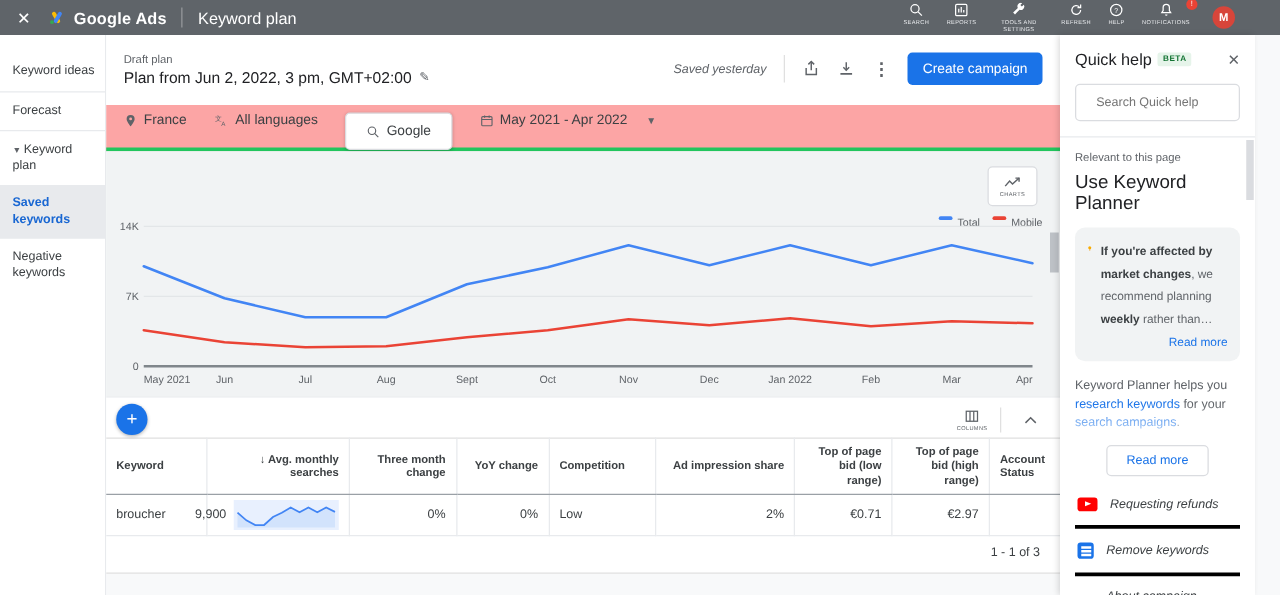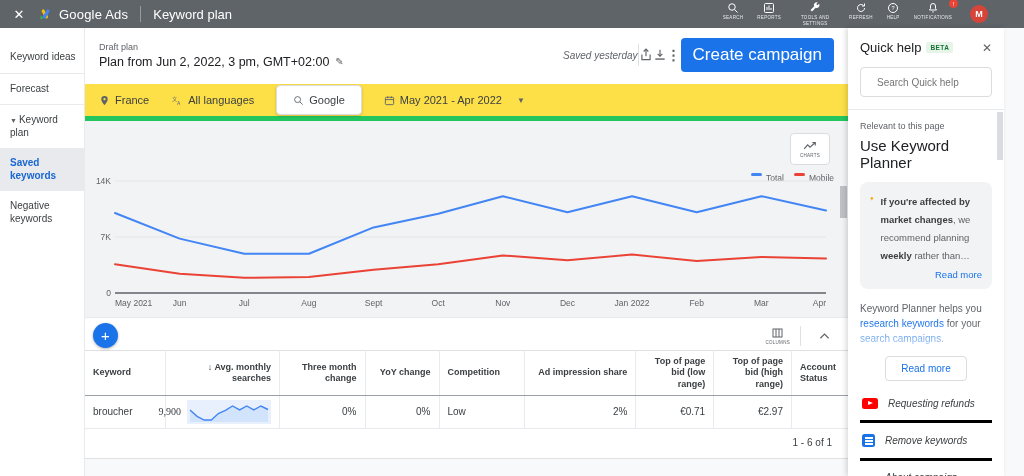--- a/index.html
+++ b/index.html
@@ -3,21 +3,21 @@
 <meta charset="utf-8">
 <style>
   * { box-sizing: border-box; margin: 0; padding: 0; }
   html,body { width:1024px; height:476px; overflow:hidden; }
   body { font-family:"Liberation Sans", sans-serif; background:#f8f9fa; color:#3c4043; }
 
   
   .topbar { height:28px; background:#5f6469; display:flex; align-items:center; color:#fff; padding:0 8px; }
   .topbar .close-x { font-size:13px; color:#fff; width:22px; text-align:center; cursor:pointer; }
   .brand { display:flex; align-items:center; gap:6px; margin-left:8px; }
-  .brand-name { font-size:13px; font-weight:400; letter-spacing:.2px; }
+  .brand-name { font-size:13px; font-weight:700; letter-spacing:.2px; }
   .tb-divider { width:1px; height:16px; background:rgba(255,255,255,.35); margin:0 12px; }
   .page-title { font-size:13px; }
   .tb-right { margin-left:auto; display:flex; align-items:flex-start; gap:14px; }
   .tb-item { display:flex; flex-direction:column; align-items:center; gap:1px; position:relative; cursor:pointer; }
   .tb-item svg { display:block; }
   .tb-item .tb-label { font-size:4.5px; letter-spacing:.3px; color:#e8eaed; text-align:center; line-height:1.2; max-width:40px; }
   .tb-badge { position:absolute; top:-3px; right:-6px; background:#ea4335; color:#fff; font-size:6px; min-width:9px; height:9px; border-radius:5px; display:flex; align-items:center; justify-content:center; padding:0 1px; }
   .avatar { width:18px; height:18px; border-radius:50%; background:#d7453a; color:#fff; font-size:9px; font-weight:bold; display:flex; align-items:center; justify-content:center; margin-left:18px; margin-right:28px; cursor:pointer; }
 
   
@@ -29,27 +29,27 @@
   .side-item.divided { border-bottom:1px solid #e8eaed; }
   .side-item .caret { font-size:7px; margin-right:2px; color:#5f6368; }
   .side-item.selected { background:#e8eaed; color:#1967d2; font-weight:bold; }
 
   
   .main { width:763px; position:relative; background:#f8f9fa; flex-shrink:0; }
   .main-header { background:#fff; display:flex; align-items:center; padding:8px 14px 10px 14px; height:56px; }
   .plan-type { font-size:9px; color:#5f6368; margin-bottom:3px; }
   .plan-title { font-size:12.5px; color:#202124; display:flex; align-items:center; gap:6px; }
   .pencil { color:#5f6368; font-size:10px; cursor:pointer; }
-  .mh-right { margin-left:auto; display:flex; align-items:center; }
+  .mh-right { margin-left:auto; display:flex; align-items:center; gap:14px; }
   .saved-status { font-size:10px; font-style:italic; color:#5f6368; }
   .mh-vdiv { width:1px; height:22px; background:#e0e0e0; }
   .icon-btn { background:none; border:none; color:#5f6368; cursor:pointer; display:flex; align-items:center; }
-  .create-btn { background:#1a73e8; color:#fff; border:none; border-radius:4px; font-size:17px; font-weight:500; padding:7px 12px; cursor:pointer; font-family:"Liberation Sans",sans-serif; }
-
-  .filterbar { background:#fde047; border-bottom:5px solid #22c55e; display:flex; align-items:center; gap:22px; padding:6px 14px; height:37px; font-size:11px; color:#3c4043; }
+  .create-btn { background:#1a73e8; color:#fff; border:none; border-radius:4px; font-size:11px; font-weight:500; padding:7px 12px; cursor:pointer; font-family:"Liberation Sans",sans-serif; }
+
+  .filterbar { background:#fca5a5; border-bottom:3px solid #22c55e; display:flex; align-items:flex-start; gap:22px; padding:6px 14px; height:37px; font-size:11px; color:#3c4043; }
   .filter { display:flex; align-items:center; gap:5px; cursor:pointer; }
   .filter-google { background:#fff; border:1px solid #dadce0; box-shadow:0 1px 3px rgba(0,0,0,.18); border-radius:4px; padding:8px 16px; }
   .filter .caret-down { font-size:8px; color:#5f6368; margin-left:10px; }
 
   .chart-section { background:#f1f3f4; height:196px; position:relative; padding:0 10px; }
   .charts-btn { position:absolute; top:12px; right:18px; background:#fff; border:1px solid #dadce0; border-radius:4px; width:40px; height:32px; display:flex; flex-direction:column; align-items:center; justify-content:center; gap:2px; cursor:pointer; }
   .charts-btn .tb-label { font-size:4.5px; color:#5f6368; letter-spacing:.3px; }
   .legend { position:absolute; top:52px; right:14px; display:flex; align-items:center; gap:10px; font-size:8.5px; color:#5f6368; }
   .legend-item { display:flex; align-items:flex-start; gap:4px; }
   .swatch { width:11px; height:3px; border-radius:2px; }
@@ -67,21 +67,21 @@
   .columns-btn .tb-label { font-size:4.5px; letter-spacing:.3px; color:#5f6368; }
   .tt-vdiv { width:1px; height:20px; background:#e0e0e0; }
   .collapse-btn { background:none; border:none; color:#5f6368; cursor:pointer; padding:0 8px; }
 
   table.kw { width:100%; border-collapse:collapse; table-layout:fixed; }
   table.kw th { font-size:9px; font-weight:bold; color:#3c4043; border-top:1px solid #e0e0e0; border-bottom:1px solid #9aa0a6; padding:5px 8px; line-height:1.25; vertical-align:middle; }
   table.kw th, table.kw td { border-right:1px solid #e8eaed; }
   table.kw th:last-child, table.kw td:last-child { border-right:none; }
   table.kw td { font-size:10px; color:#3c4043; padding:4px 8px; height:30px; border-bottom:1px solid #e8eaed; }
   .al { text-align:left; } .ar { text-align:right; }
-  .msv-cell { display:flex; align-items:center; justify-content:flex-end; gap:6px;font-family:Liberation Serif, serif; }
+  .msv-cell { display:flex; align-items:center; justify-content:flex-end; gap:6px; }
   .spark-bg { background:#e8f0fe; display:flex; }
   .pagination { text-align:right; font-size:10px; color:#3c4043; padding:8px 16px 10px; }
 
   
   .help { width:156px; background:#fff; box-shadow:-2px 0 5px rgba(0,0,0,.15); position:relative; padding:12px 12px 0 12px; flex-shrink:0; overflow:hidden; }
   .help-head { display:flex; align-items:center; gap:5px; }
   .help-title { font-size:13px; font-weight:500; color:#202124; }
   .beta-badge { background:#e6f4ea; color:#137333; font-size:6.5px; font-weight:bold; letter-spacing:.4px; padding:2px 4px; border-radius:2px; }
   .help-close { margin-left:auto; font-size:12px; color:#5f6368; cursor:pointer; background:none; border:none; }
   .help-search { margin-top:12px; border:1px solid #dadce0; border-radius:4px; height:30px; display:flex; align-items:center; gap:7px; padding:0 9px; }
@@ -353,21 +353,21 @@
             <td class="ar">0%</td>
             <td class="ar">0%</td>
             <td class="al">Low</td>
             <td class="ar">2%</td>
             <td class="ar">€0.71</td>
             <td class="ar">€2.97</td>
             <td class="al"></td>
           </tr>
         </tbody>
       </table>
-      <div class="pagination">1 - 6 of 1</div>
+      <div class="pagination">1 - 1 of 3</div>
     </div>
 
     <div class="main-scrollbar"></div>
   </div>
 
   <div class="help">
     <div class="help-head">
       <span class="help-title">Quick help</span>
       <span class="beta-badge">BETA</span>
       <button class="help-close">✕</button>

